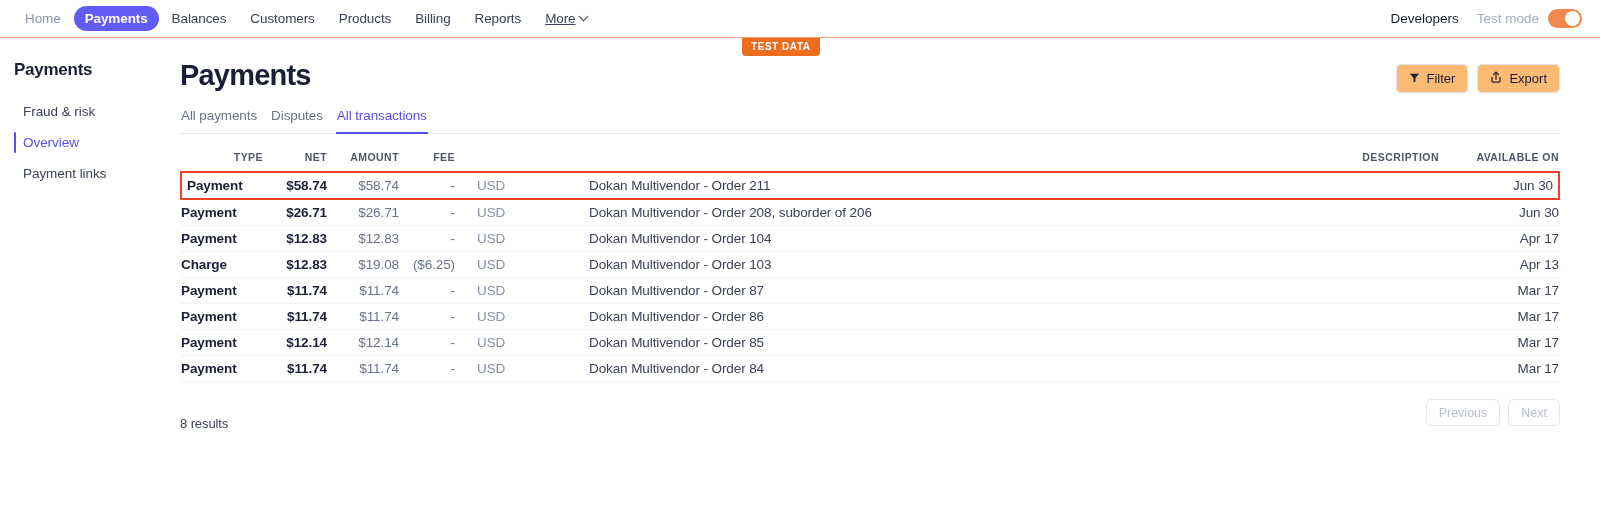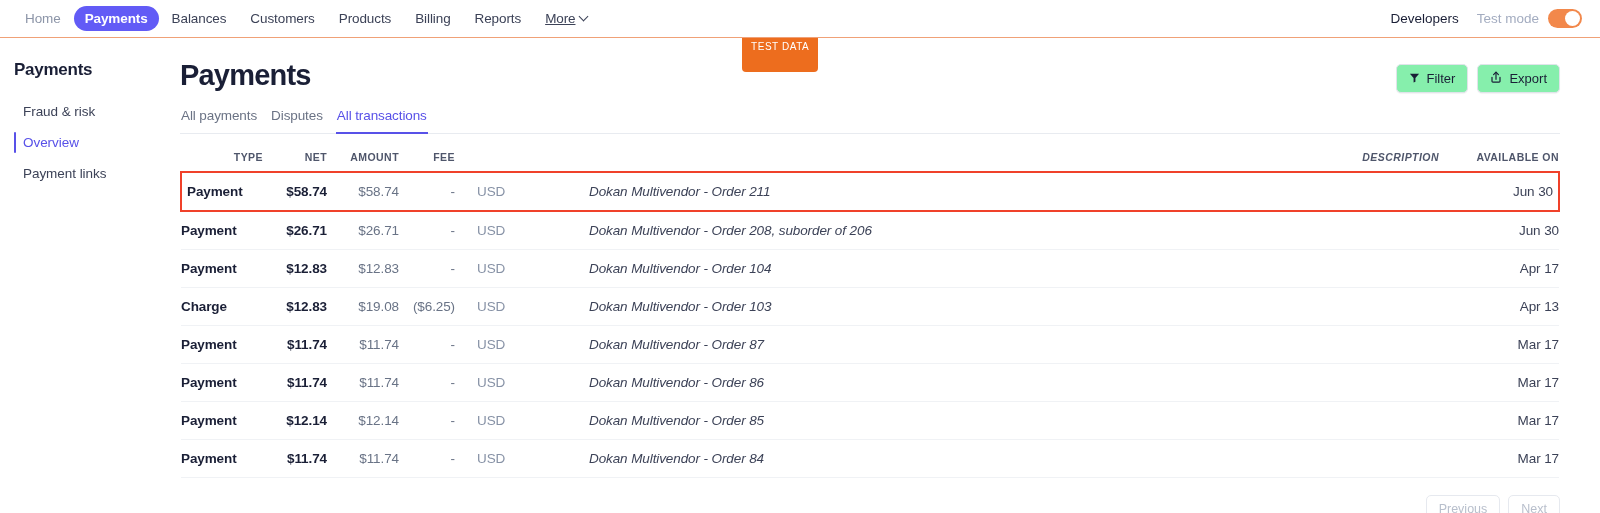--- a/index.html
+++ b/index.html
@@ -73,23 +73,23 @@
   }
 
   
   .testdata-badge {
     position: absolute;
     left: 742px;
     top: 38px;
     background: #ed6d1e;
     color: #ffffff;
     font-size: 10px;
-    font-weight: 400;
+    font-weight: 700;
     letter-spacing: 0.55px;
-    padding: 3px 9px 20px;
+    padding: 3px 9px 4px;
     border-radius: 0 0 4px 4px;
     z-index: 5;
   }
 
   
   .shell { display: flex; padding-top: 22px; }
 
   
   .sidebar { width: 180px; flex: none; padding-left: 14px; }
   .sidebar-title {
@@ -130,21 +130,21 @@
   }
   .head-actions { margin-left: auto; display: flex; gap: 9px; padding-top: 4px; }
   .btn {
     display: inline-flex;
     align-items: center;
     gap: 7px;
     height: 29px;
     padding: 0 12px;
     border: 1px solid #e0e4ea;
     border-radius: 5px;
-    background: #86efac;
+    background: #fdba74;
     font-size: 13px;
     font-weight: 500;
     color: #1a1f36;
     cursor: pointer;
     box-shadow: 0 1px 1px rgba(16,24,40,.05);
     font-family: inherit;
   }
 
   
   .tabs {
@@ -172,33 +172,33 @@
     letter-spacing: 0.45px;
     color: #4f566b;
     text-transform: uppercase;
     padding: 17px 0 8px;
     text-align: right;
     border-bottom: 1px solid #e8ebf0;
   }
   .table td {
     font-size: 13.5px;
     color: #3c4257;
-    padding: 11px 0;
+    padding: 5px 0;
     border-bottom: 1px solid #f0f2f5;
     white-space: nowrap;
     overflow: hidden;
     text-overflow: ellipsis;
     letter-spacing: -0.1px;
   }
   .c-type    { width: 82px; }
   .c-net     { width: 72px; text-align: right; padding-right: 8px !important; }
   .c-amount  { width: 72px; text-align: right; padding-right: 8px !important; }
   .c-fee     { width: 70px; text-align: right; padding-right: 22px !important; }
   .c-cur     { width: 112px; }
-  .c-desc    { width: auto; font-style: italic; }
+  .c-desc    { width: auto; }
   .c-avail   { width: 120px; text-align: right; }
 
   td.c-type   { font-weight: 600; color: #1a1f36; }
   td.c-net    { font-weight: 700; color: #1a1f36; }
   td.c-amount { color: #697386; }
   td.c-fee    { color: #697386; }
   td.c-cur    { color: #8792a6; }
   td.c-desc   { color: #3c4257; }
   td.c-avail  { color: #3c4257; }
 

